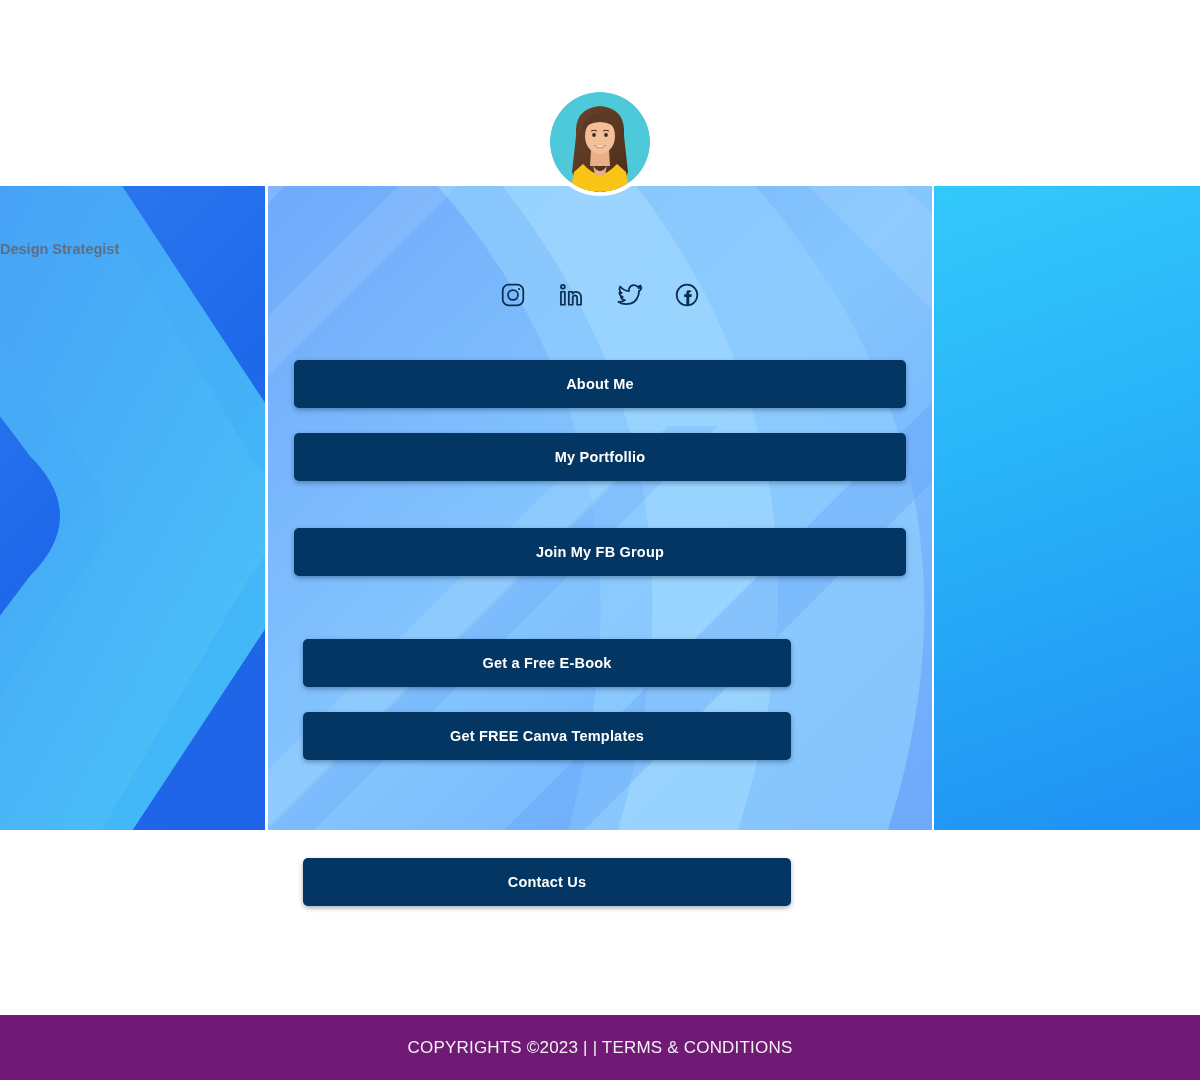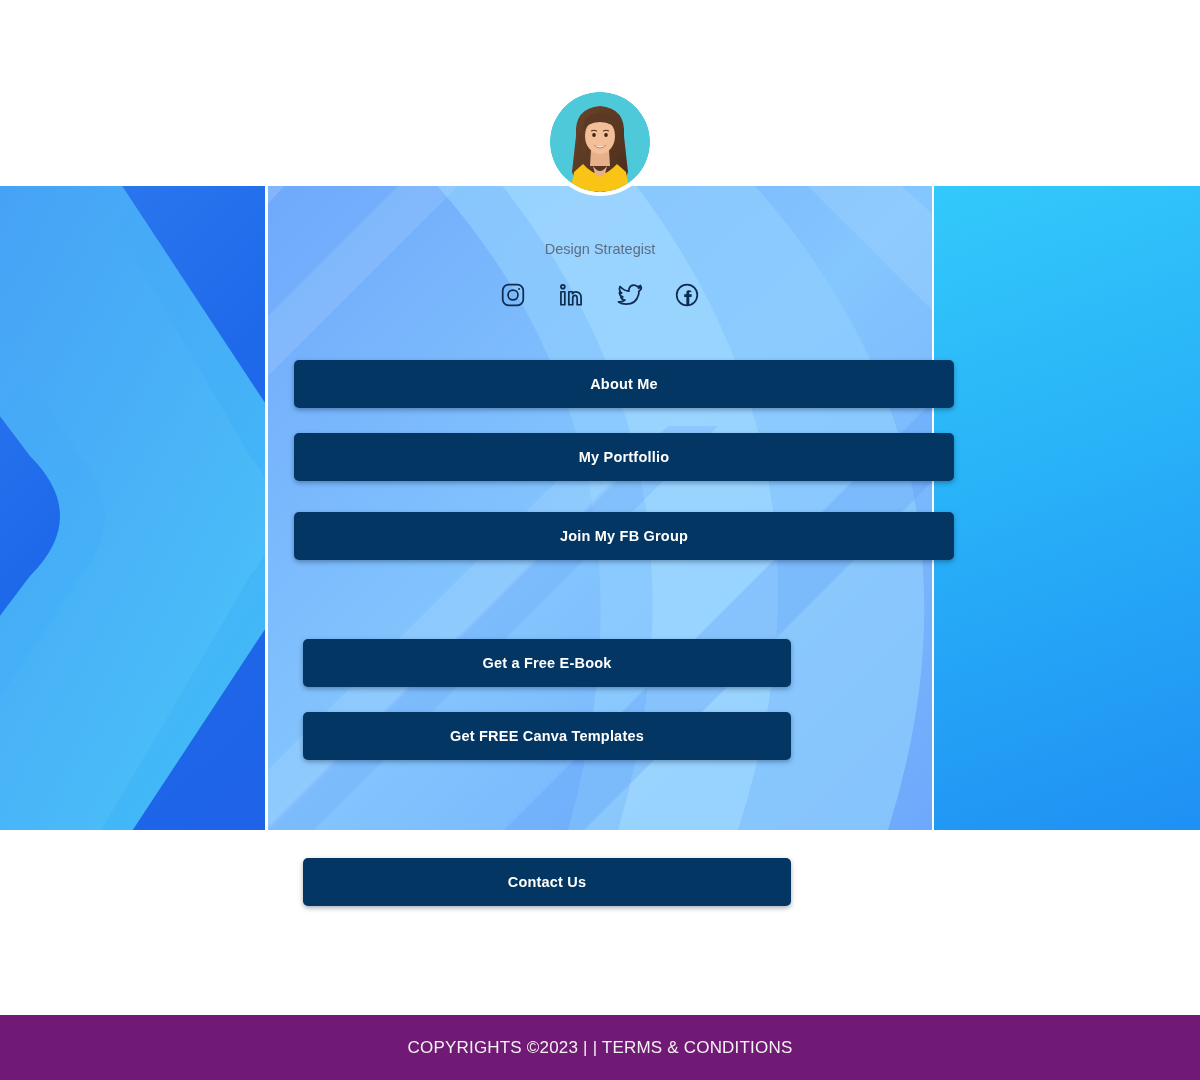--- a/index.html
+++ b/index.html
@@ -111,23 +111,22 @@
     font-size: 21px;
     font-weight: bold;
     letter-spacing: 0.6px;
     color: #102c4e;
   }
   .role {
     position: absolute;
     left: 0;
     right: 0;
     top: 241px;
-    text-align: center;
     font-size: 14.5px;
-    font-weight: normal;
+    font-weight: bold;
     color: #5d6e83;
   }
 
   
   .socials {
     position: absolute;
     left: 0;
     right: 0;
     top: 278px;
     display: flex;
@@ -156,26 +155,26 @@
     font-size: 14.5px;
     font-weight: bold;
     letter-spacing: 0.2px;
     display: flex;
     align-items: center;
     justify-content: center;
     cursor: pointer;
     box-shadow: 0 2px 5px rgba(2, 22, 45, 0.35);
     padding: 0;
   }
-  .btn-wide  { left: 294px; width: 660px; }
+  .btn-wide  { left: 294px; width: 612px; }
   .btn-mid   { left: 303px; width: 488px; }
 
   .btn-about    { top: 360px; }
   .btn-portfolio{ top: 433px; }
-  .btn-fbgroup  { top: 512px; text-align: center; }
+  .btn-fbgroup  { top: 528px; text-align: center; }
   .btn-ebook    { top: 639px; }
   .btn-canva    { top: 712px; }
   .btn-call     { top: 785px; }
   .btn-contact  { top: 858px; }
 
   
   .freebies {
     position: absolute;
     left: 0;
     right: 0;

